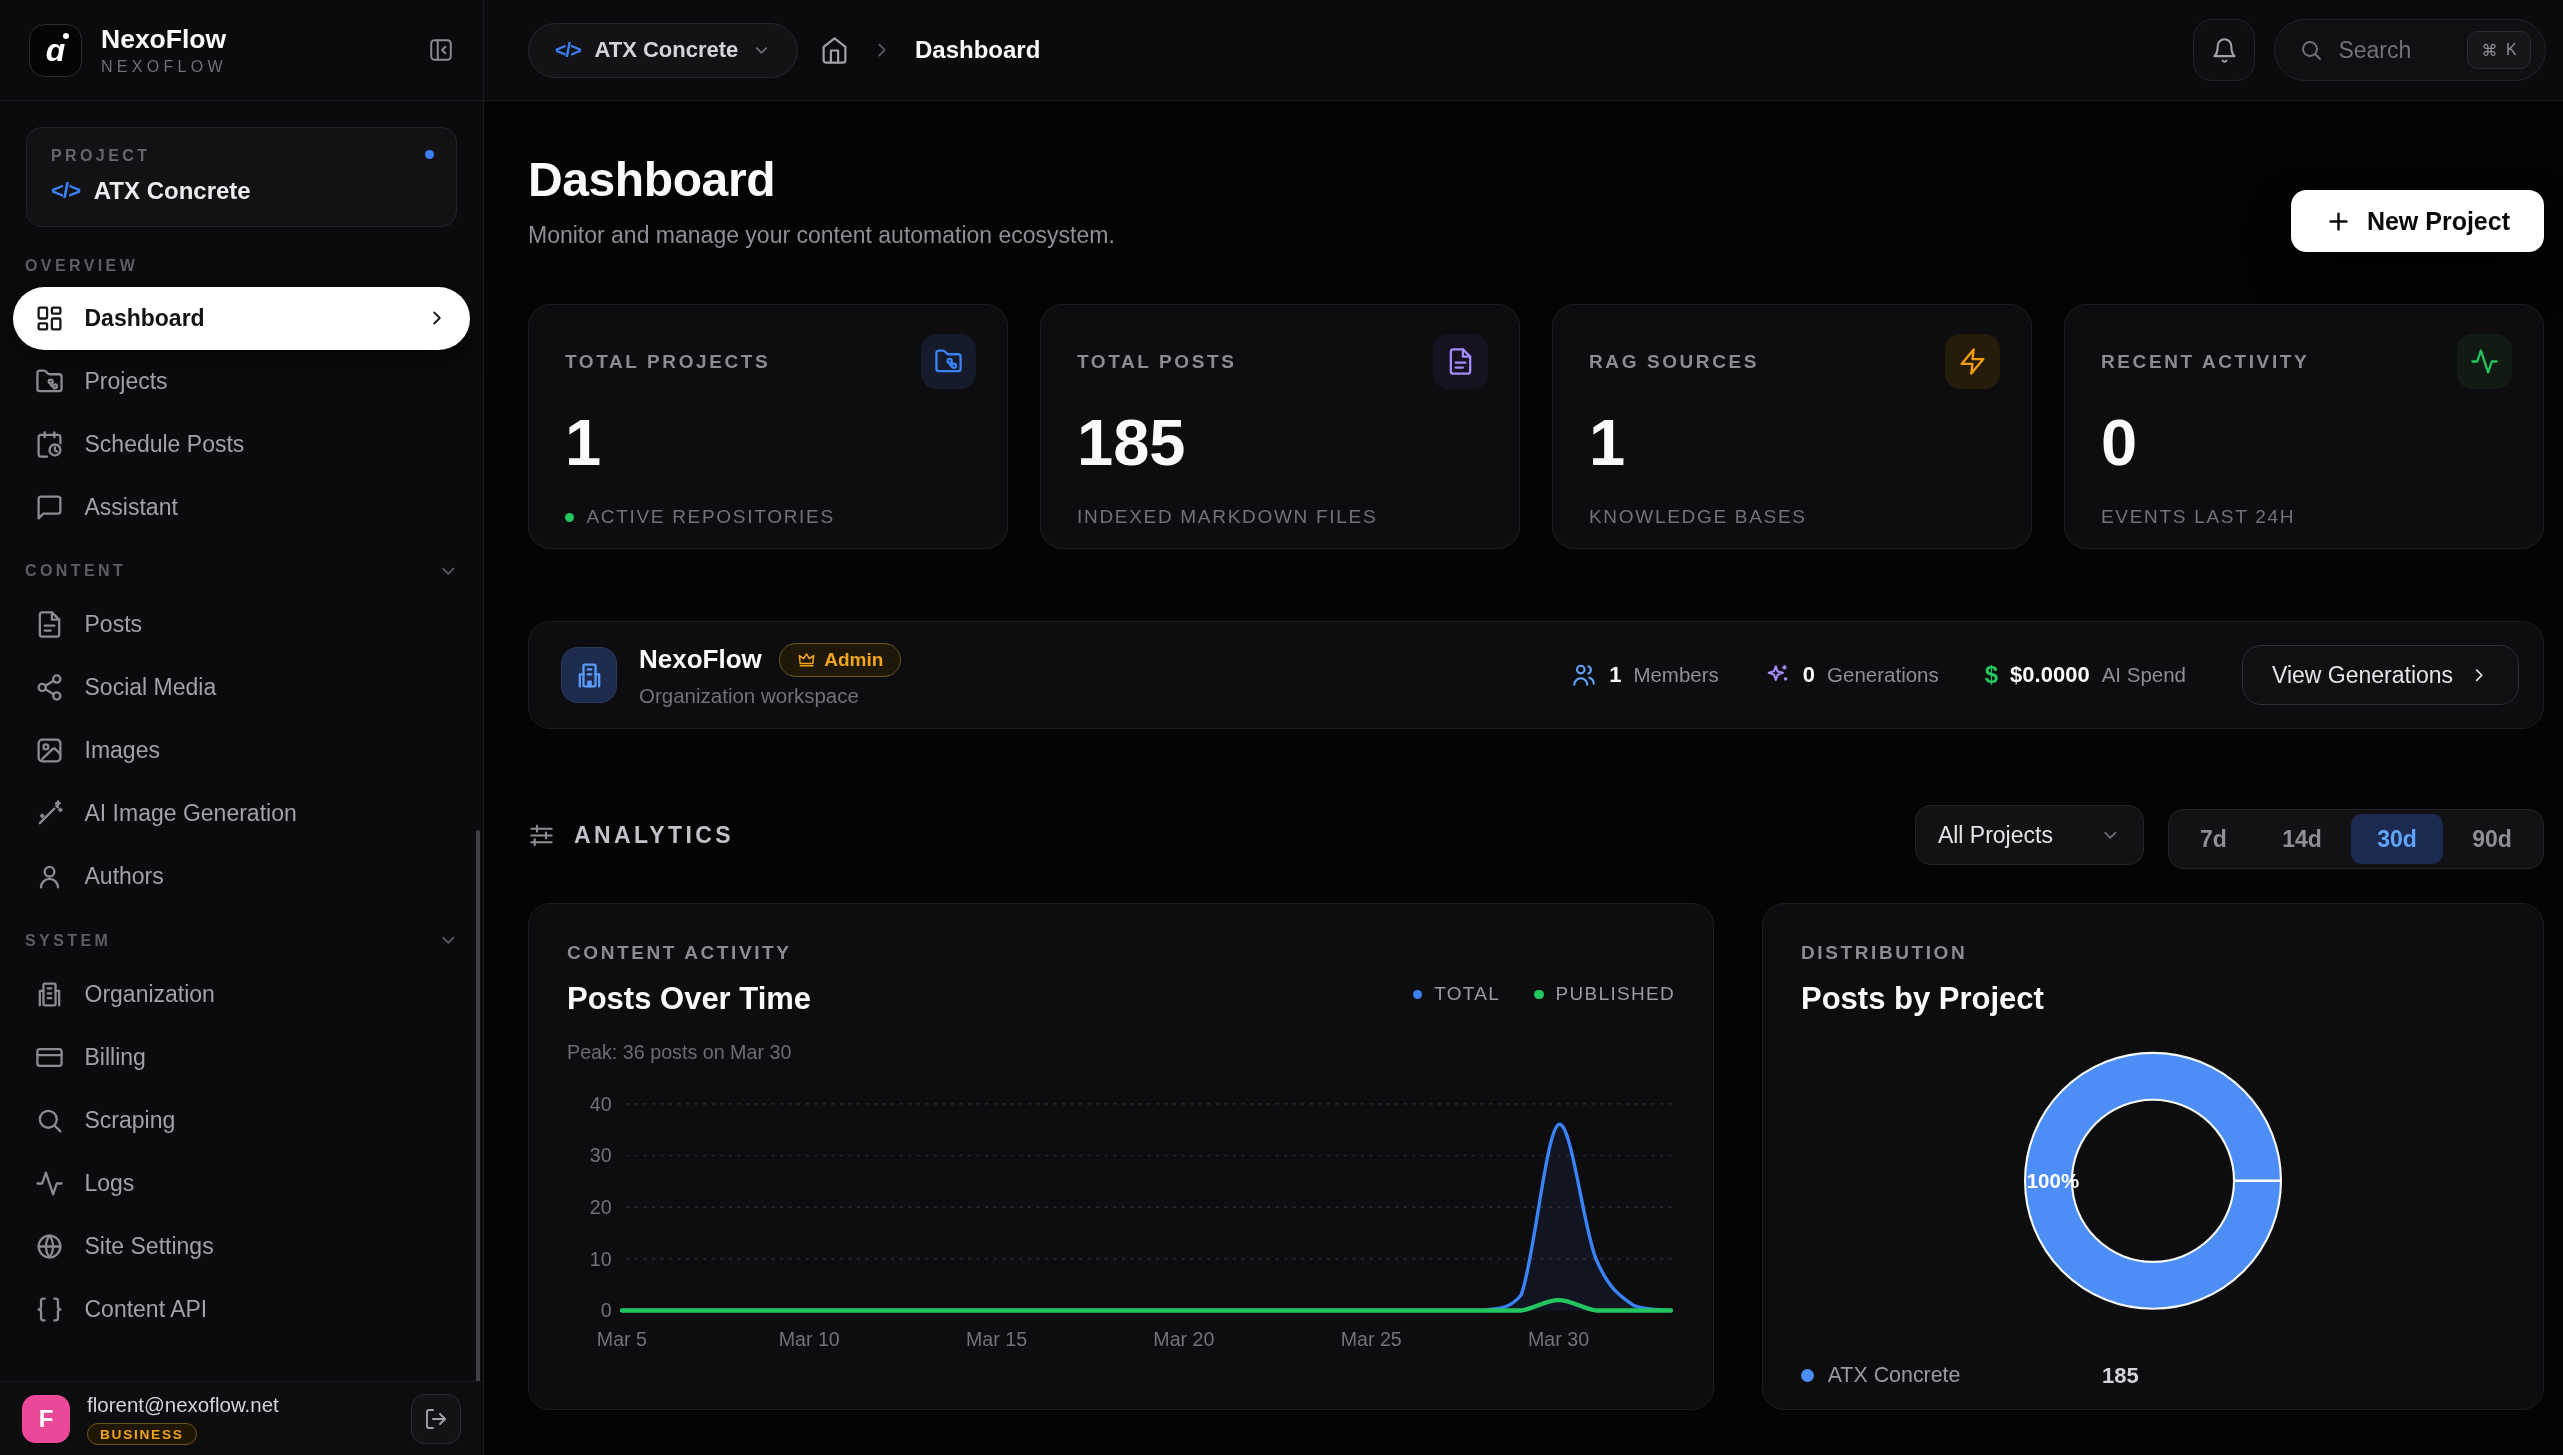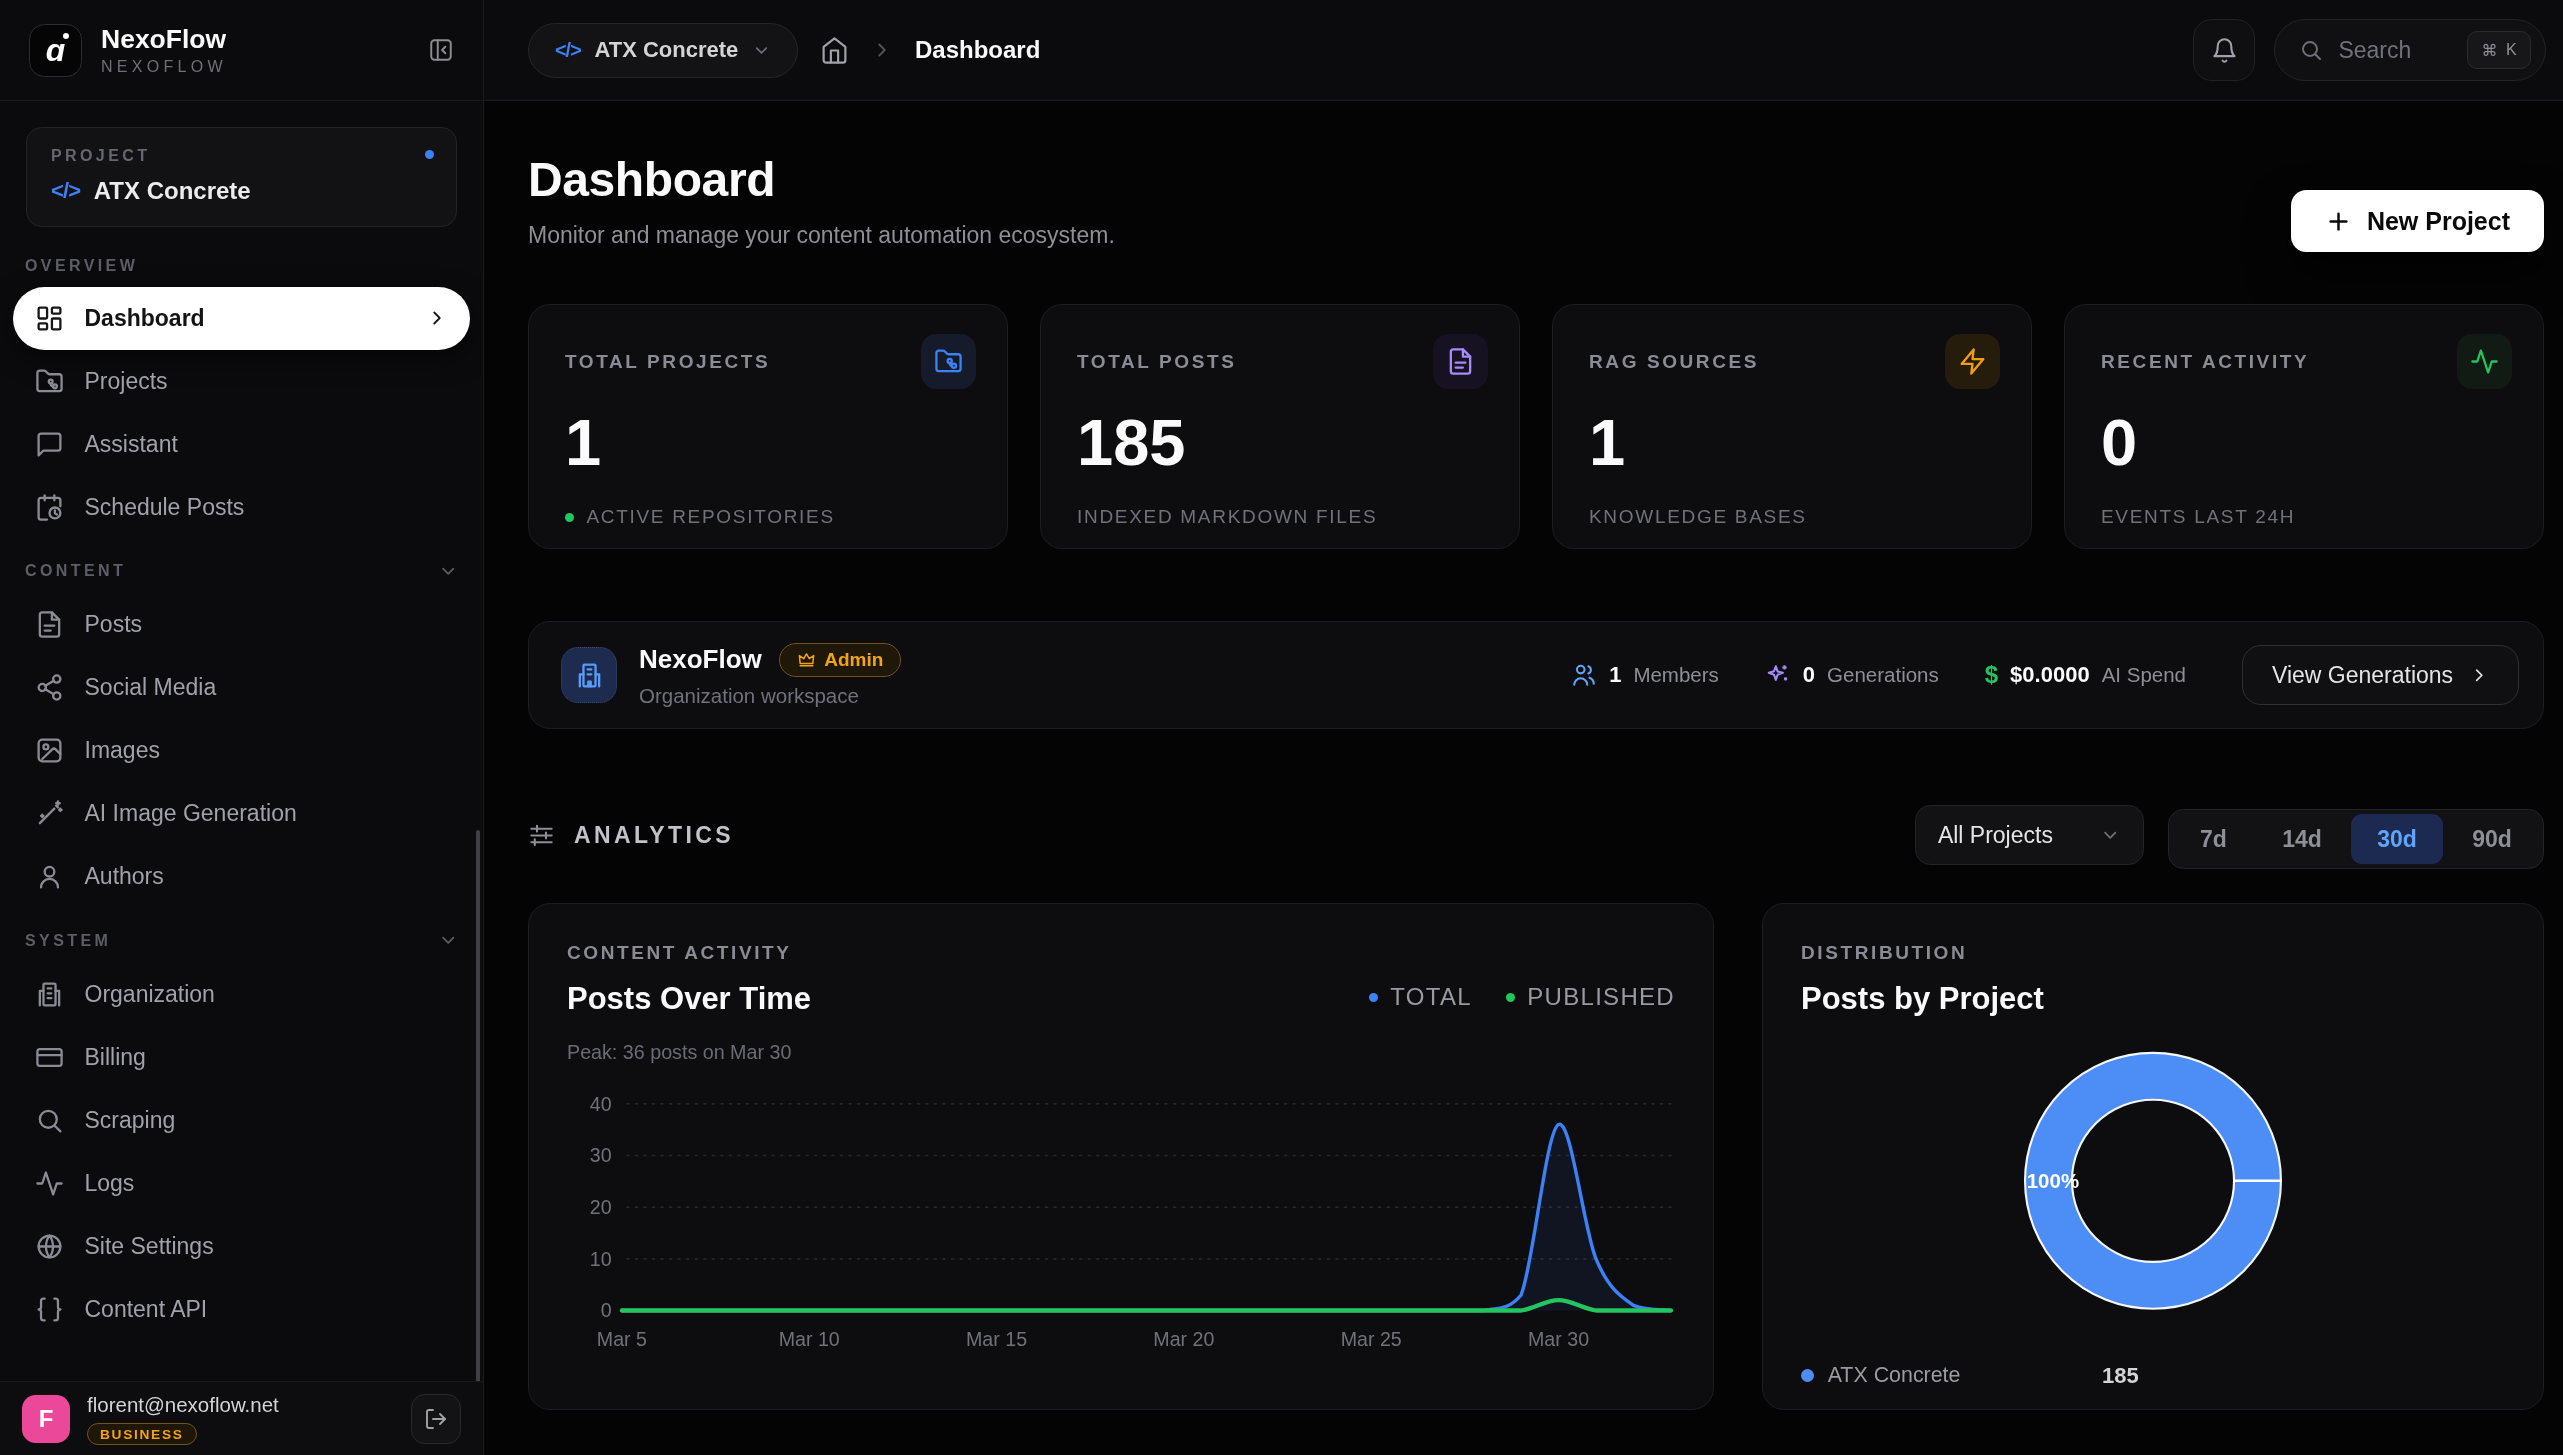--- a/index.html
+++ b/index.html
@@ -123,21 +123,21 @@
               font-size:23px; font-weight:600; color:#8e8e96; }
   .seg-item.active { background:#1c2a52; color:#60a5fa; }
 
   .charts { display:grid; grid-template-columns:1186px 1fr; gap:48px; margin-top:34px; }
   .chart-card { background:#0d0d10; border:0.9px solid #1d1d21; border-radius:22px; height:507px;
                 padding:38px; position:relative; }
   .card-label { font-size:19px; letter-spacing:2.6px; font-weight:600; color:#8b8b94; }
   .card-title { font-size:31px; font-weight:700; color:#fafafa; margin-top:17px; }
   .peak-note { font-size:19.7px; color:#6b6b74; margin-top:24px; }
   .legend { position:absolute; top:79px; right:38px; display:flex; gap:34px; }
-  .legend .item { display:flex; align-items:center; gap:12px; font-size:24px; letter-spacing:1.3px; color:#9a9aa2;justify-content:space-between; }
+  .legend .item { display:flex; align-items:center; gap:12px; font-size:19px; letter-spacing:1.3px; color:#9a9aa2;justify-content:space-between; }
   .chart-svg { margin-top:8.5px; }
   .donut-legend { display:flex; align-items:center; margin-top:12px; position:relative; }
   .donut-legend .item { display:flex; align-items:center; gap:13.7px; font-size:21.4px; color:#9a9aa2; }
   .donut-legend .val { position:absolute; left:301px; font-size:22px; font-weight:700; color:#d4d4d8; }
 
   .ic { display:inline-flex; }
   .ic svg { display:block; }
 </style>
 </head>
 <body>
@@ -200,36 +200,36 @@
               <circle cx="13" cy="12" r="1.6"></circle>
               <circle cx="16.5" cy="16" r="1.6"></circle>
               <path d="M13 13.6c0 1.6 1 2.4 2.1 2.4"></path>
             </svg>
           </span>
         <span>Projects</span>
       </div>
       <div class="sb-item">
         <span class="ic">
             <svg width="29" height="29" viewBox="0 0 24 24" fill="none" stroke="currentColor" stroke-width="1.9" stroke-linecap="round" stroke-linejoin="round">
-              <path d="M21 15a2 2 0 0 1-2 2H7l-4 4V5a2 2 0 0 1 2-2h14a2 2 0 0 1 2 2Z"></path>
-            </svg>
-          </span>
-        <span>Assistant</span>
-      </div>
-      <div class="sb-item">
-        <span class="ic">
-            <svg width="29" height="29" viewBox="0 0 24 24" fill="none" stroke="currentColor" stroke-width="1.9" stroke-linecap="round" stroke-linejoin="round">
               <path d="M21 11V6a2 2 0 0 0-2-2H5a2 2 0 0 0-2 2v14c0 1.1.9 2 2 2h5"></path>
               <line x1="8" y1="2" x2="8" y2="6"></line>
               <line x1="16" y1="2" x2="16" y2="6"></line>
               <circle cx="16.5" cy="16.5" r="4.5"></circle>
               <polyline points="16.5 14.5 16.5 16.8 18.2 17.8"></polyline>
             </svg>
           </span>
         <span>Schedule Posts</span>
+      </div>
+      <div class="sb-item">
+        <span class="ic">
+            <svg width="29" height="29" viewBox="0 0 24 24" fill="none" stroke="currentColor" stroke-width="1.9" stroke-linecap="round" stroke-linejoin="round">
+              <path d="M21 15a2 2 0 0 1-2 2H7l-4 4V5a2 2 0 0 1 2-2h14a2 2 0 0 1 2 2Z"></path>
+            </svg>
+          </span>
+        <span>Assistant</span>
       </div>
 
       <div class="sb-section-h">
         <span>CONTENT</span>
         <span class="chev ic">
             <svg width="20.5" height="20.5" viewBox="0 0 24 24" fill="none" stroke="currentColor" stroke-width="2" stroke-linecap="round" stroke-linejoin="round">
               <polyline points="6 9 12 15 18 9"></polyline>
             </svg>
           </span>
       </div>

